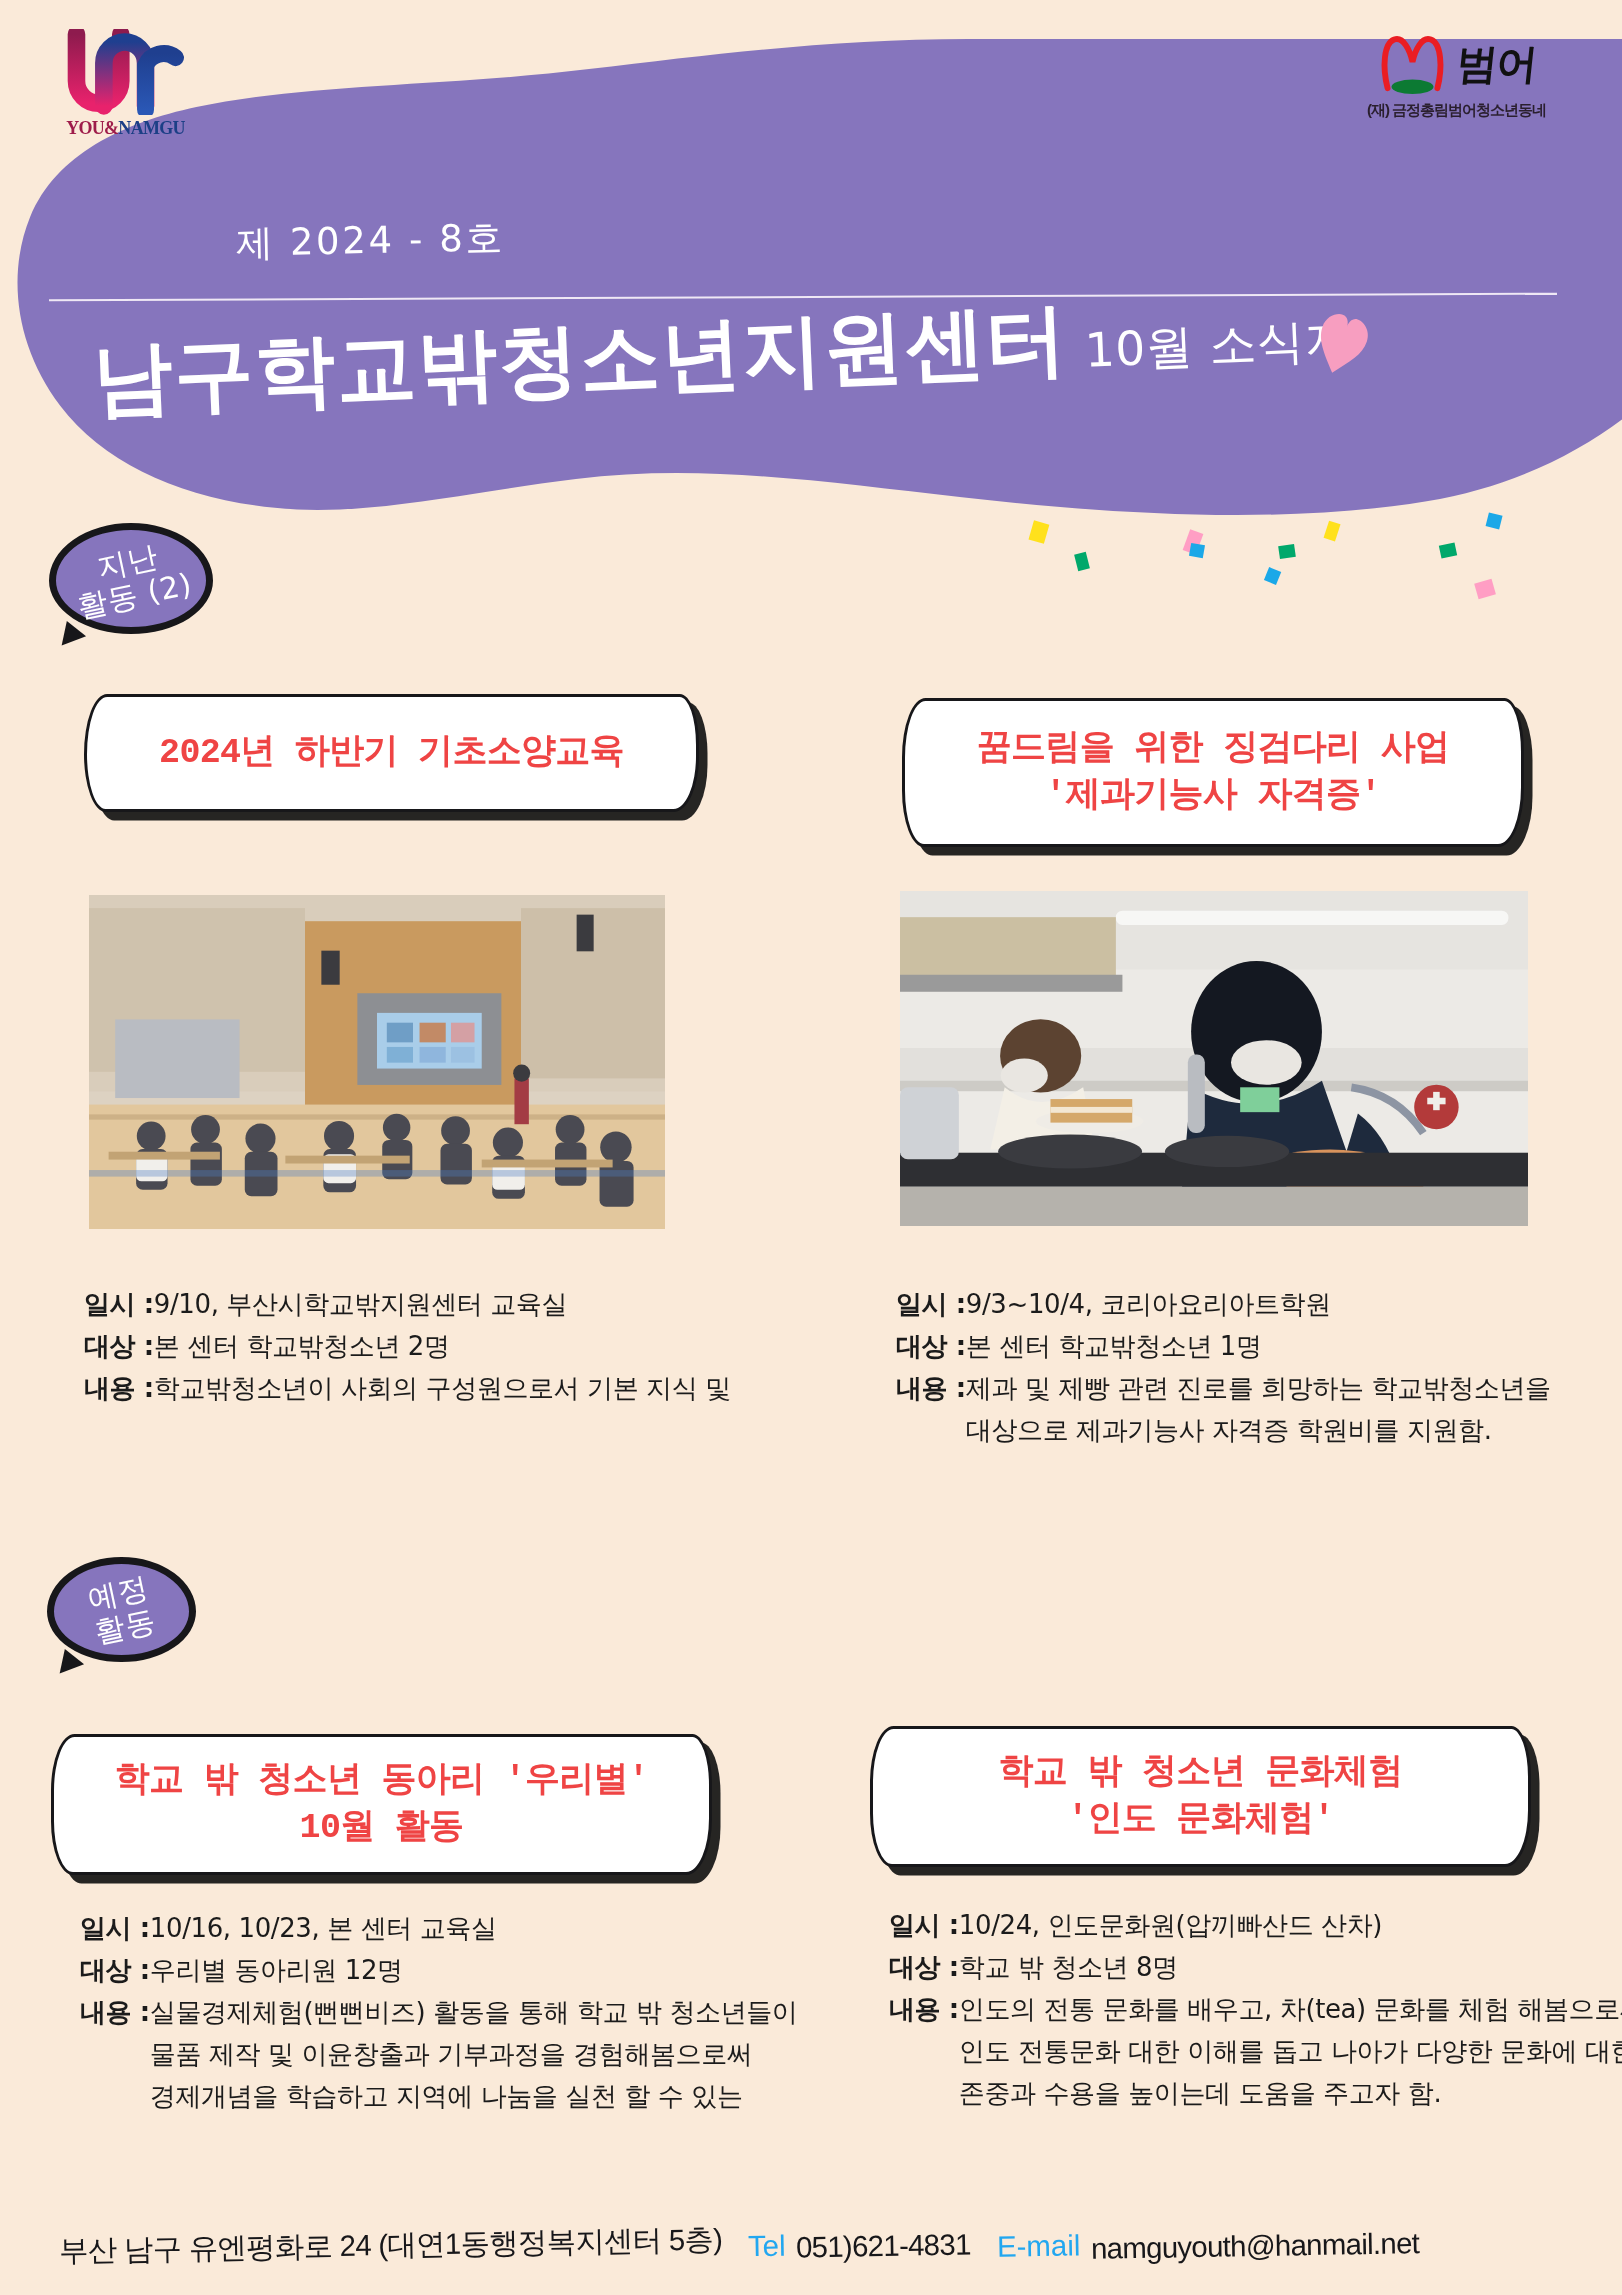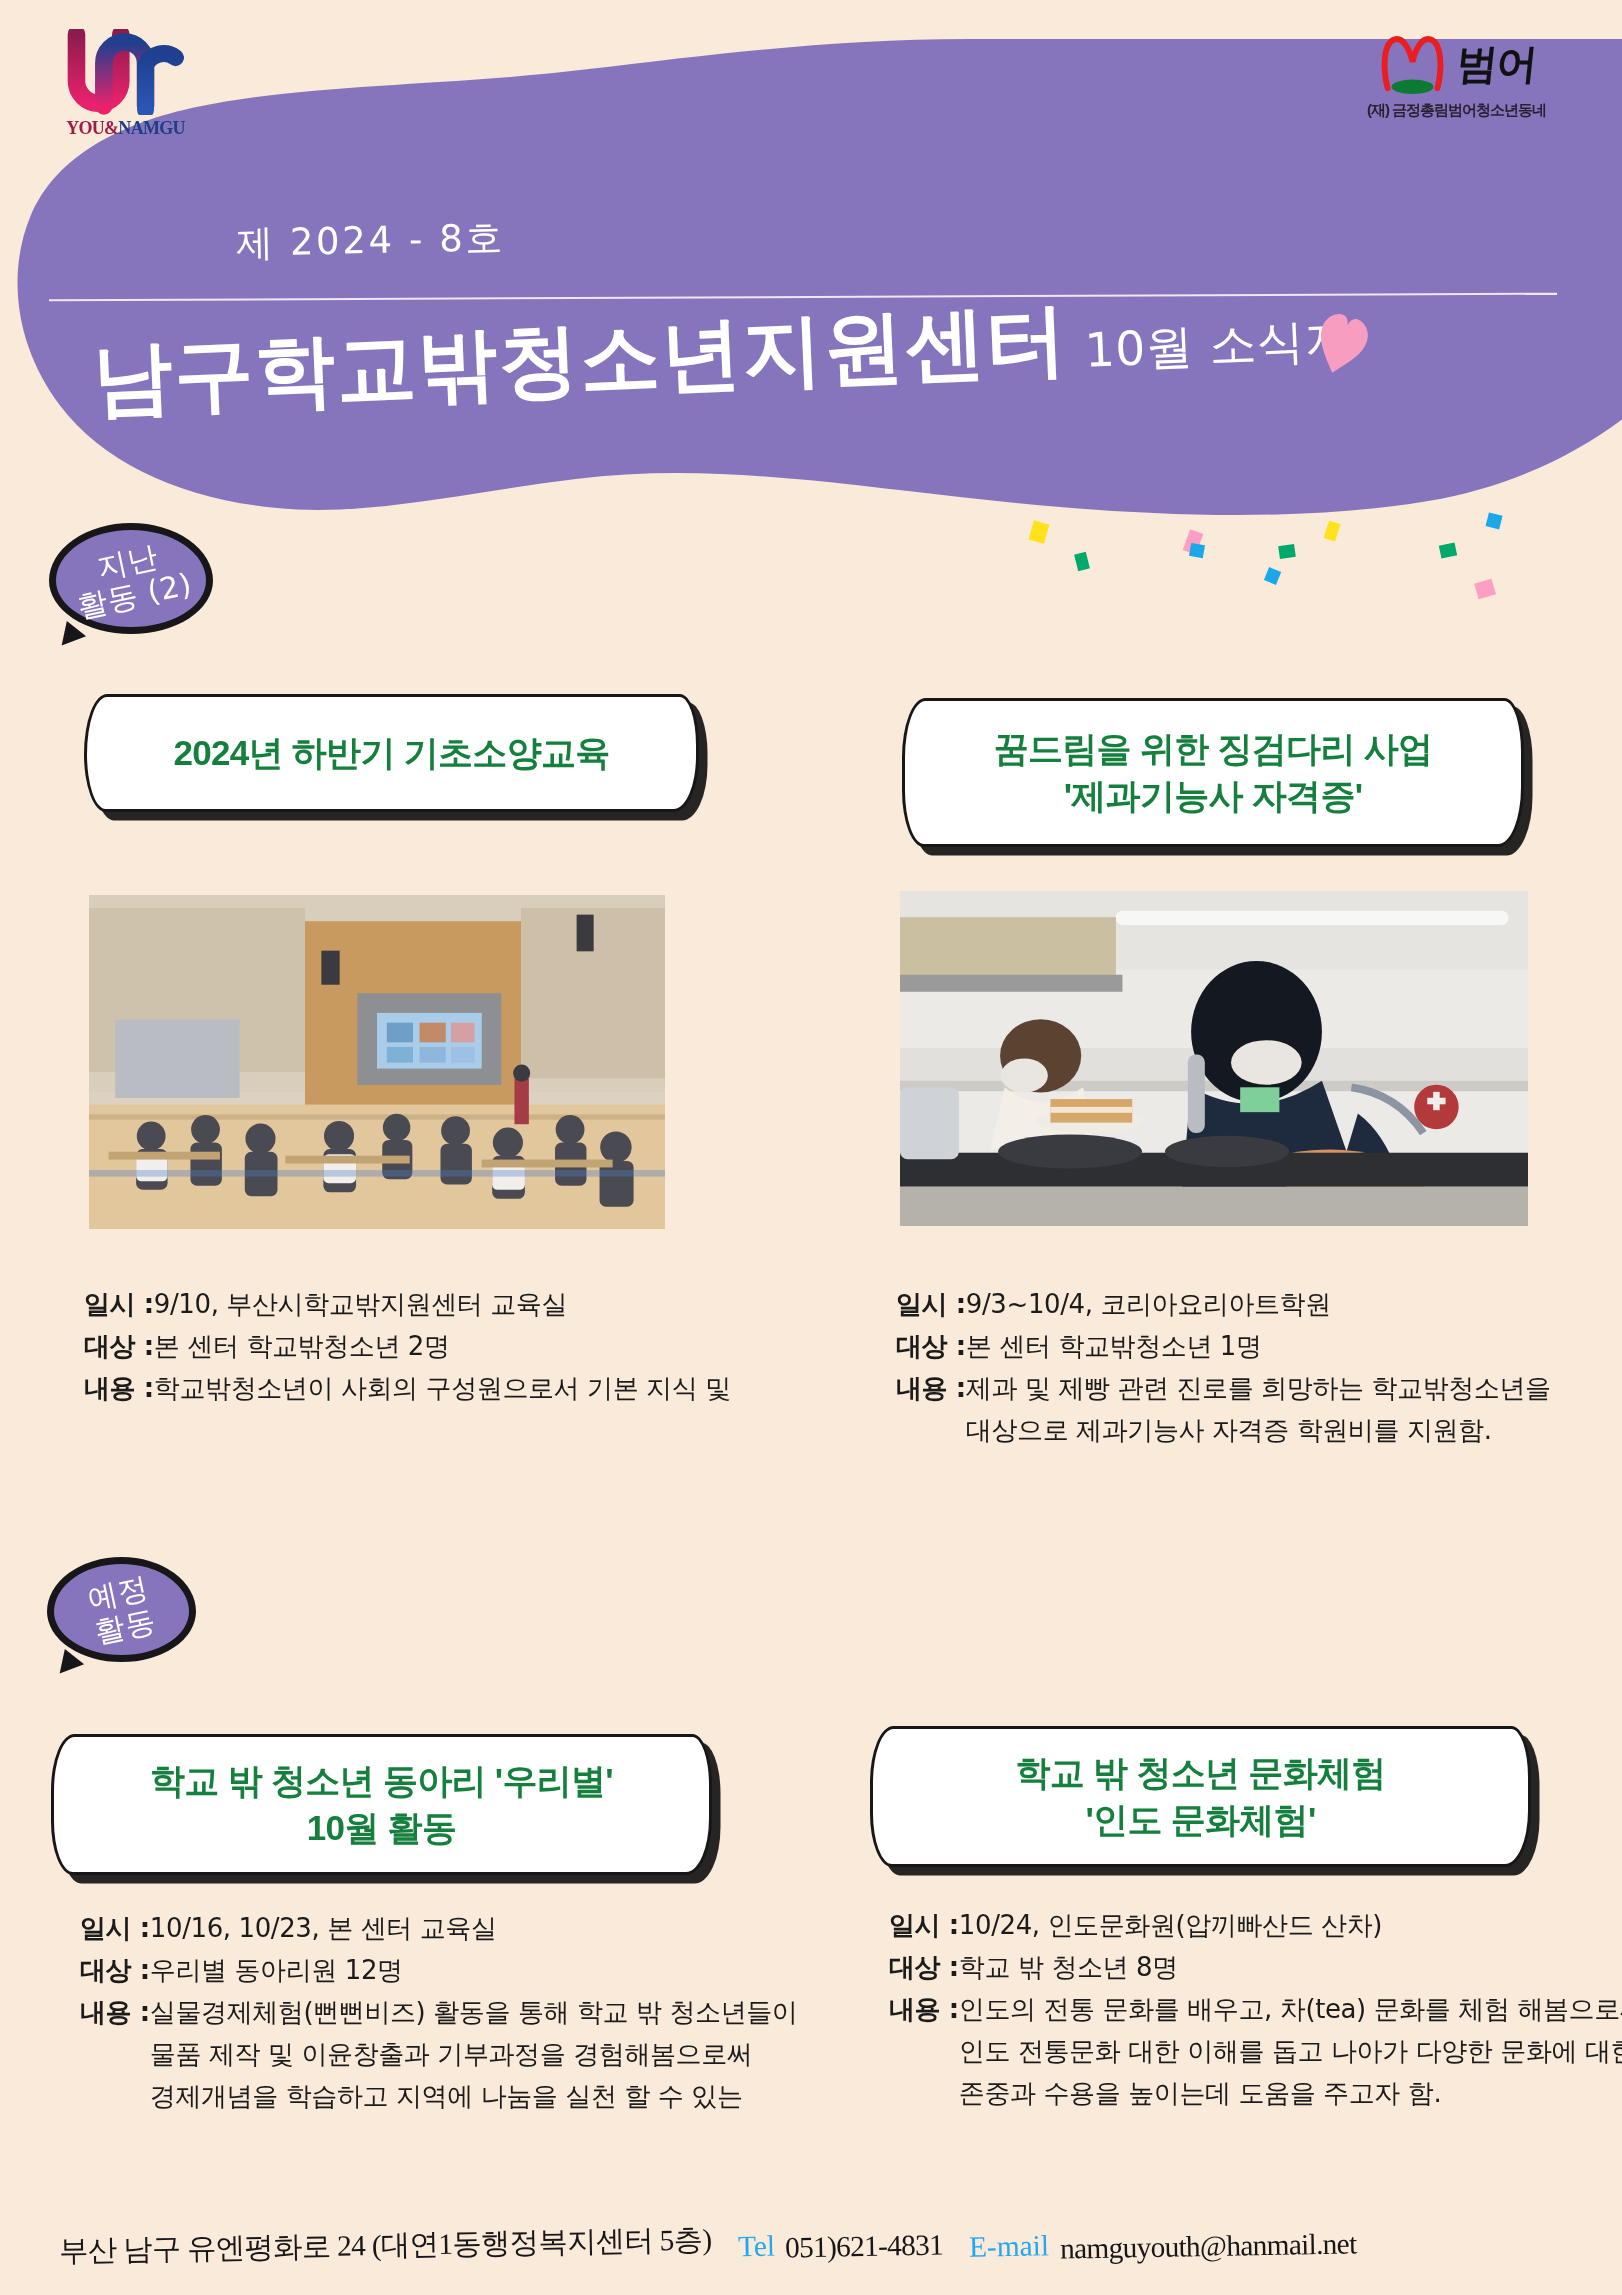--- a/index.html
+++ b/index.html
@@ -112,22 +112,22 @@
   .card-title{
     position:absolute; z-index:4;
     background:#ffffff;
     border:3.3px solid #17171a;
     box-shadow:8.5px 8.5px 0 rgba(20,20,20,0.92);
     display:flex; align-items:center; justify-content:center;
     text-align:center;
     padding:11.8px 19.6px;
   }
   .card-title .ct{
-    font-size:35px; font-weight:700; color:#15803d; line-height:1.32;
-    font-family:Liberation Sans, sans-serif; letter-spacing:-0.7px;
+    font-size:35px; font-weight:700; color:#ef4444; line-height:1.32;
+    font-family:Liberation Mono, monospace; letter-spacing:-0.7px;
     white-space:pre-line;
   }
 
   #card-title-1{ left:84px; top:694px; width:615px; height:118px;
     border-radius:23.6px 19.6px 26px 22px / 52% 44% 48% 50%; }
   #card-title-2{ left:902px; top:690px; width:622px; height:149px;
     border-radius:23.6px 19.6px 26px 22px / 40% 36% 40% 38%;margin-top:8px; }
   #card-title-3{ left:51px; top:1734px; width:661px; height:141px;
     border-radius:23.6px 19.6px 26px 22px / 40% 36% 40% 38%; }
   #card-title-4{ left:870px; top:1726px; width:661px; height:141px;
@@ -160,21 +160,21 @@
   #detail-2{ left:896px; top:1283px; width:739px; }
   #detail-3{ left:80px; top:1907px; width:772px; }
   #detail-4{ left:889px; top:1904px; width:772px; }
 
   
   #footer{
     position:absolute; left:0; bottom:0; width:1623px; height:98px;
     z-index:5;
     display:flex; align-items:center; gap:26px;
     padding:0 59px;
-    font-family:Liberation Serif, serif;
+    font-family:Liberation Sans, sans-serif;
   }
   #footer .addr{
     font-size:29.4px; color:#17171a; letter-spacing:-0.7px;
     transform:rotate(-1deg);
   }
   #footer .tel-label,#footer .mail-label{
     font-size:29.4px; color:#22a7f0; font-weight:400; letter-spacing:0px;
     transform:rotate(-1deg);
   }
   #footer .tel-val,#footer .mail-val{

